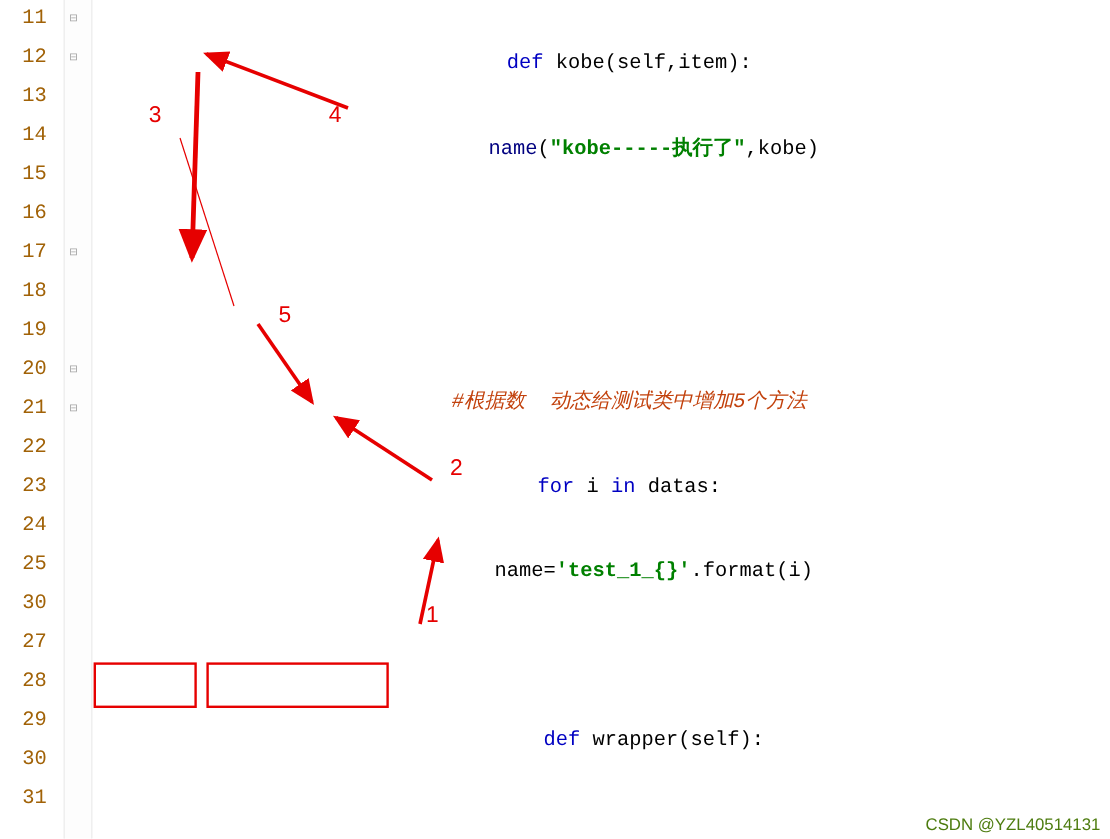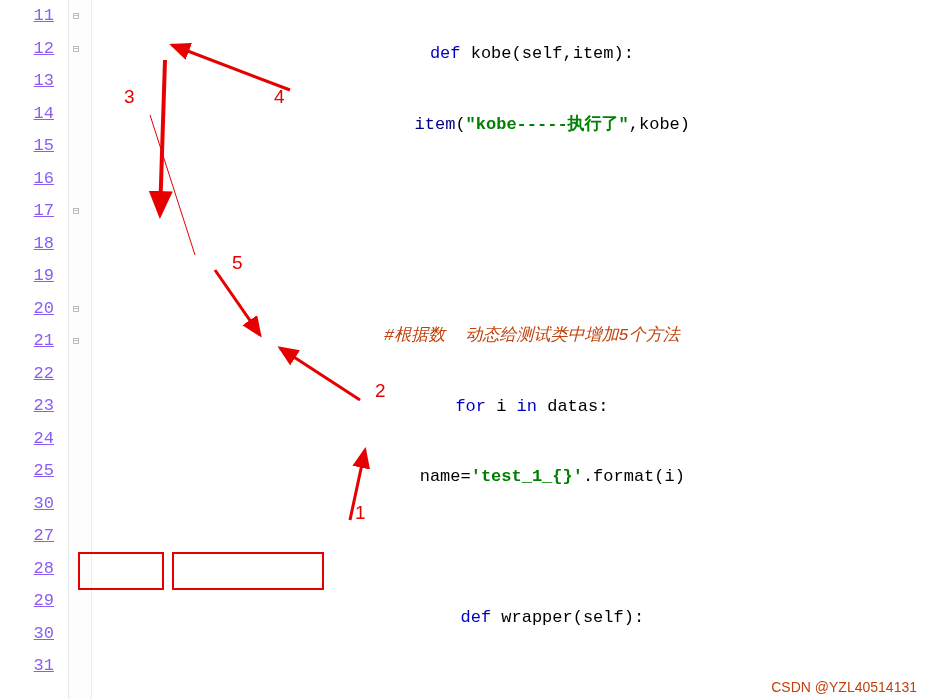--- a/index.html
+++ b/index.html
@@ -13,28 +13,27 @@
     overflow: hidden;
     position: relative;
   }
   .editor {
     position: relative;
     display: flex;
     height: 100%;
   }
   .gutter {
     background: #ffffff;
-    color: #8b5cf6;
+    color: #a16207;
     text-align: right;
     padding-right: 14px;
-    padding-left: 26px;
+    padding-left: 11px;
     user-select: none;
     border-right: 1px solid #e8e8e8;
     width: 28px;
-    text-decoration: underline;
   }
   .fold-col {
     width: 22px;
     background: #fdfdfd;
     position: relative;
     border-right: 1px solid #ececec;
   }
   .fold-mark {
     position: absolute;
     left: 4px;
@@ -78,21 +77,21 @@
     white-space: nowrap;
   }
   .red-box {
     position: absolute;
     border: 2px solid #e60000;
   }
   .watermark {
     position: absolute;
     right: 8px;
     bottom: 4px;
-    color: #c2410c;
+    color: #4d7c0f;
     font-family: Arial, sans-serif;
     font-size: 14px;
   }
   svg.arrows {
     position: absolute;
     inset: 0;
     width: 100%;
     height: 100%;
   }
 </style>
@@ -127,21 +126,21 @@
   <div class="fold-col">
     <span class="fold-mark" style="top:0px">⊟</span>
     <span class="fold-mark" style="top:32.5px">⊟</span>
     <span class="fold-mark" style="top:195px">⊟</span>
     <span class="fold-mark" style="top:292.5px">⊟</span>
     <span class="fold-mark" style="top:325px">⊟</span>
   </div>
 
   <div class="code">
     <div class="line">    <span class="kw">def</span><span> kobe(self,item):</span></div>
-    <div class="line"><span>        </span><span class="builtin">item</span><span>(</span><span class="str">"kobe-----执行了"</span><span>,kobe)</span></div>
+    <div class="line"><span>        </span><span class="builtin">name</span><span>(</span><span class="str">"kobe-----执行了"</span><span>,kobe)</span></div>
     <div class="line"></div>
     <div class="line"></div>
     <div class="line"><span class="cmt">    #根据数  动态给测试类中增加5个方法</span></div>
     <div class="line"><span>    </span><span class="kw">for</span><span> i </span><span class="kw">in</span><span> datas:</span></div>
     <div class="line"><span>        name=</span><span class="str">'test_1_{}'</span><span>.format(i)</span></div>
     <div class="line"></div>
     <div class="line"><span>        </span><span class="kw">def</span><span> wrapper(self):</span></div>
     
     
     

